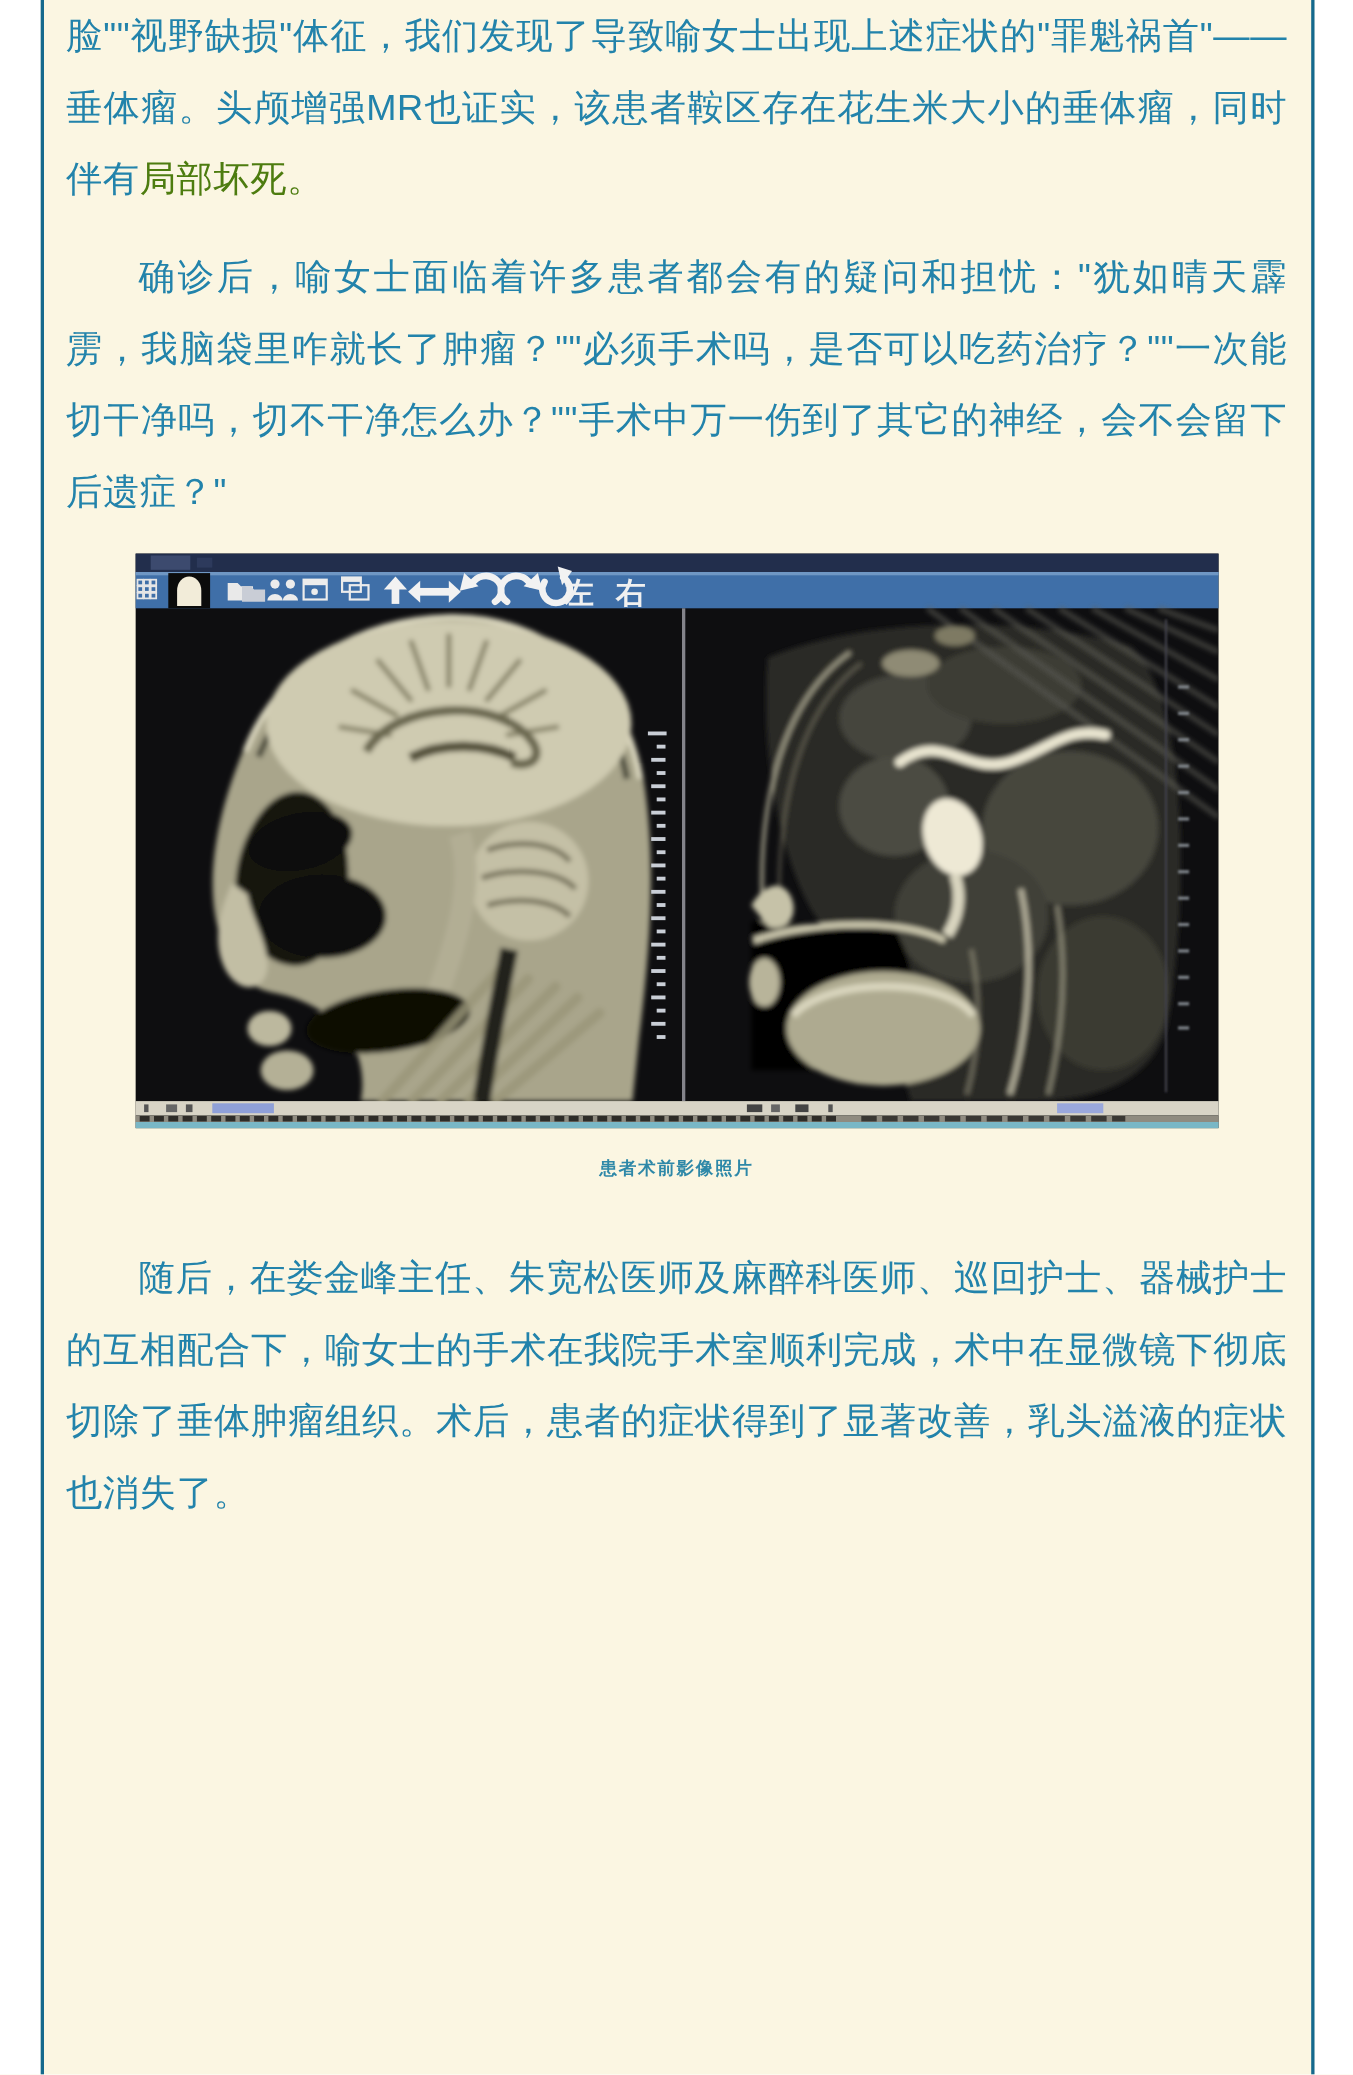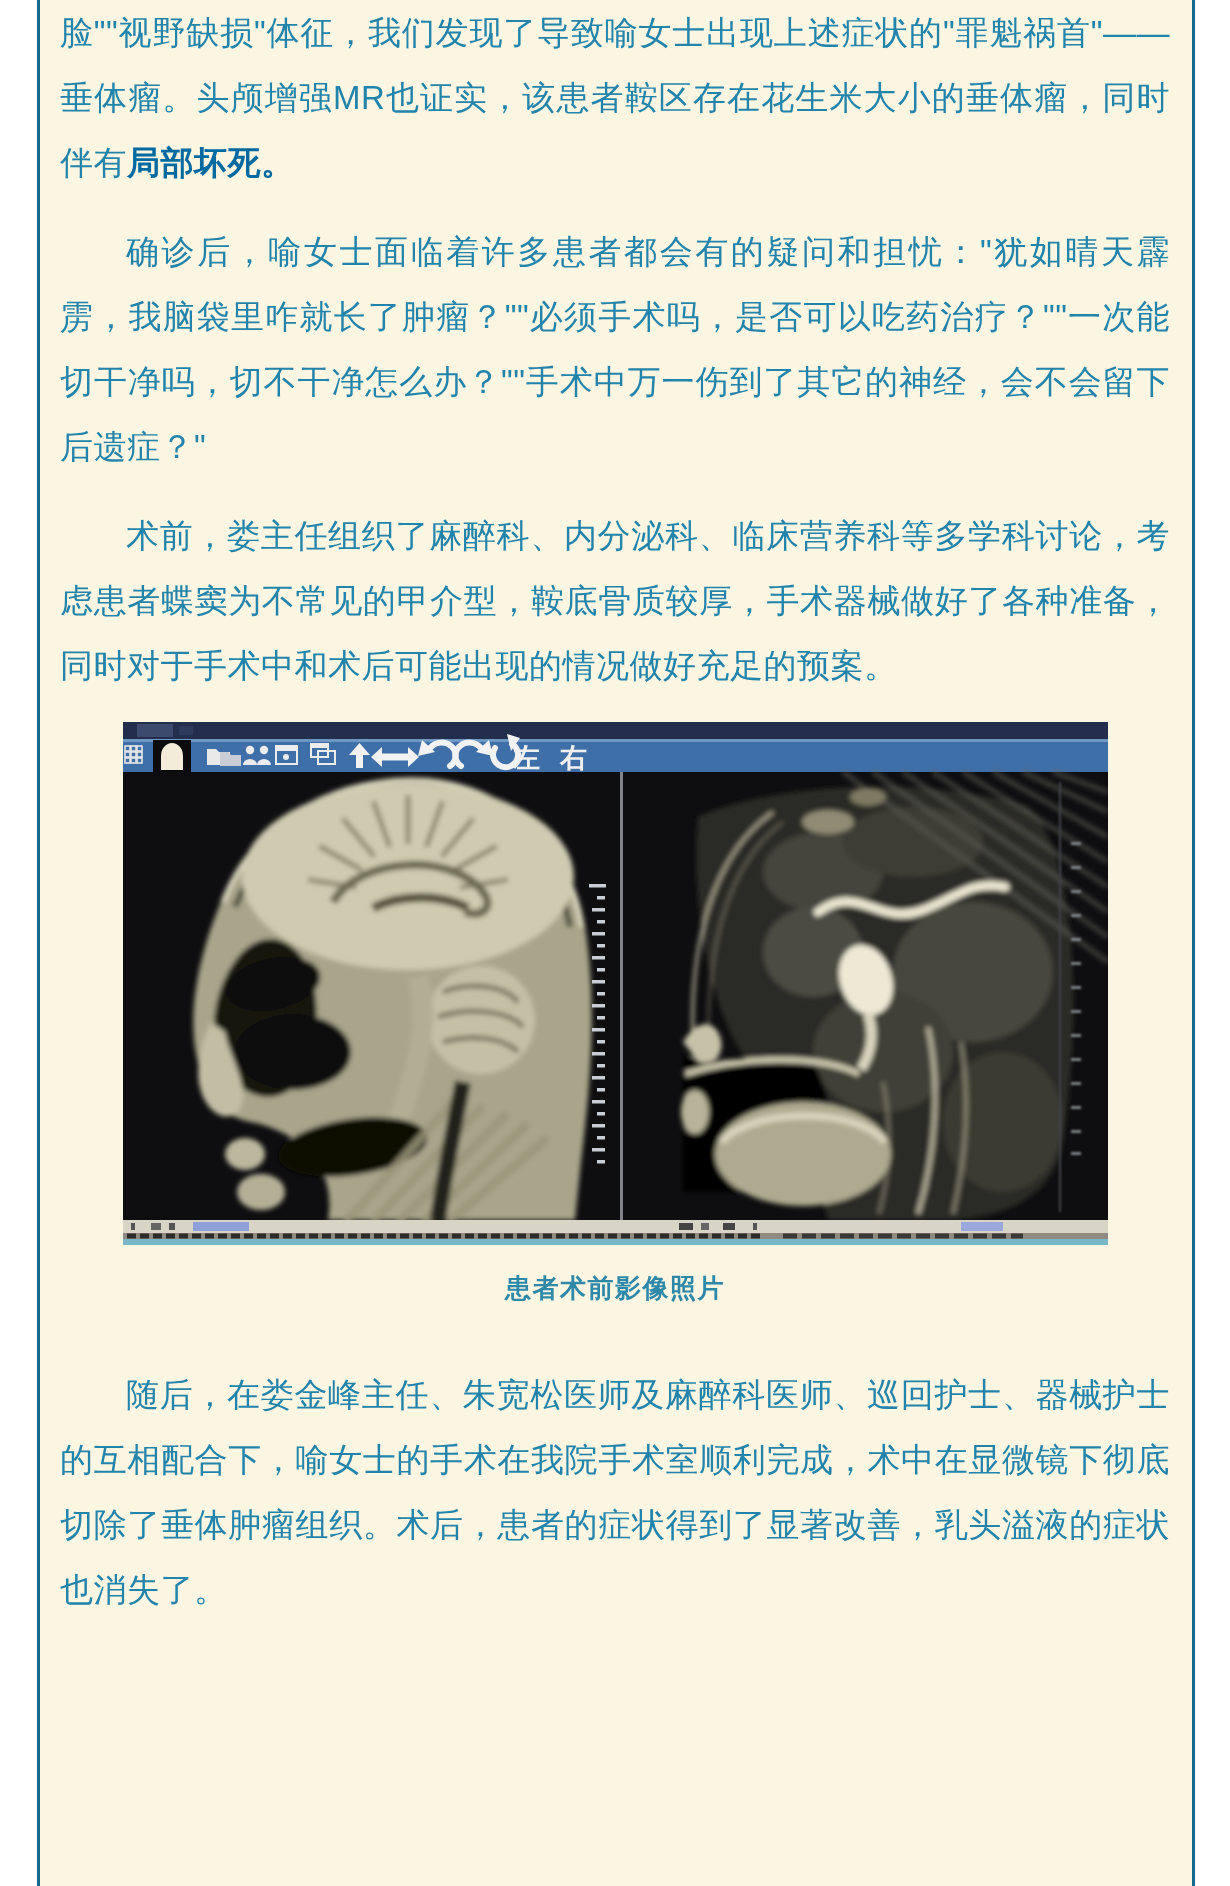--- a/index.html
+++ b/index.html
@@ -11,40 +11,39 @@
     position:relative;margin-left:37px;width:1158px;min-height:1886px;
     box-sizing:border-box;background:#fbf6e2;
     border-left:3px solid #15698d;border-right:3px solid #15698d;
     padding:0 22px 40px 20px;
   }
   p.para{
     margin:0 0 24px 0;font-size:33px;line-height:65px;color:#2283ab;
     text-align:justify;text-indent:2em;letter-spacing:.5px;
   }
   p.para.no-indent{text-indent:0;}
-  .highlight{color:#0369a1;font-weight:bold;}
+  .highlight{color:#4d7c0f;font-weight:normal;}
   figure.mri-figure{margin:10px auto 0;width:985px;padding:0;}
   .mri-photo{width:985px;height:523px;overflow:hidden;}
   .mri-photo svg{display:block;}
   figcaption{
-    margin:26px 0 56px 0;text-align:center;font-size:26px;font-weight:bold;
+    margin:26px 0 56px 0;text-align:center;font-size:16px;font-weight:bold;
     color:#2e88a8;letter-spacing:1.5px;
   }
 </style>
 </head>
 <body>
 
 <div class="sheet">
 
   <p class="para no-indent"><span>脸""视野缺损"体征，我们发现了导致喻女士出现上述症状的"罪魁祸首"——垂体瘤。头颅增强MR也证实，该患者鞍区存在花生米大小的垂体瘤，同时伴有</span><span class="highlight">局部坏死。</span></p>
 
   <p class="para">确诊后，喻女士面临着许多患者都会有的疑问和担忧："犹如晴天霹雳，我脑袋里咋就长了肿瘤？""必须手术吗，是否可以吃药治疗？""一次能切干净吗，切不干净怎么办？""手术中万一伤到了其它的神经，会不会留下后遗症？"</p>
 
 
-  <p class="para">术前，娄主任组织了麻醉科、内分泌科、临床营养科等多学科讨论，考虑患者蝶窦为不常见的甲介型，鞍底骨质较厚，手术器械做好了各种准备，同时对于手术中和术后可能出现的情况做好充足的预案。</p>
 
   <figure class="mri-figure">
     <div class="mri-photo">
       <svg viewBox="0 0 985 523" width="985" height="523" xmlns="http://www.w3.org/2000/svg">
         <defs>
           <filter id="soft" x="-10%" y="-10%" width="120%" height="120%">
             <feGaussianBlur stdDeviation="2.4"></feGaussianBlur>
           </filter>
           <filter id="soft2" x="-10%" y="-10%" width="120%" height="120%">
             <feGaussianBlur stdDeviation="1.2"></feGaussianBlur>

